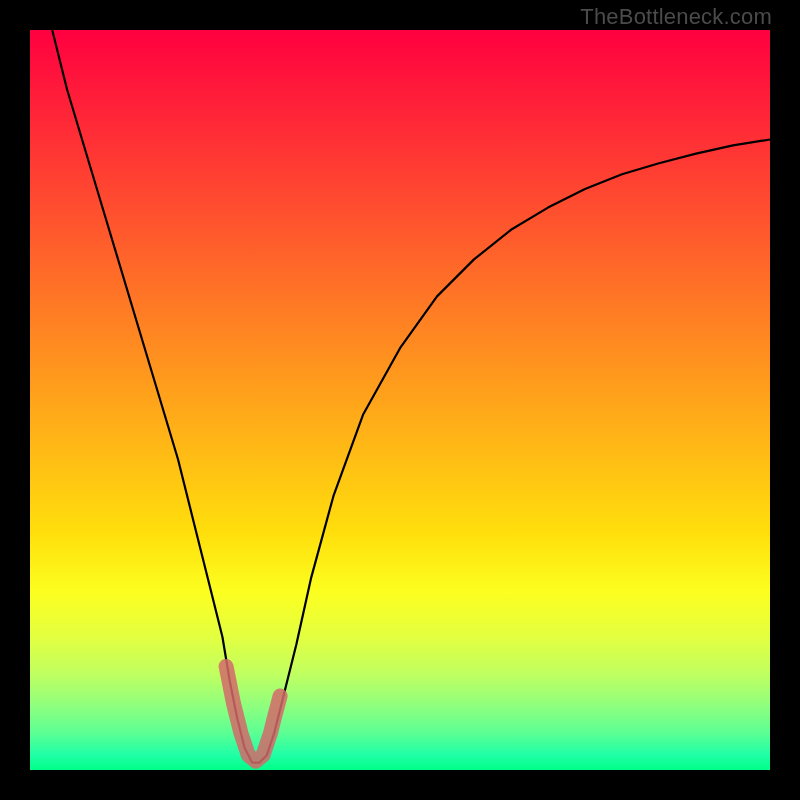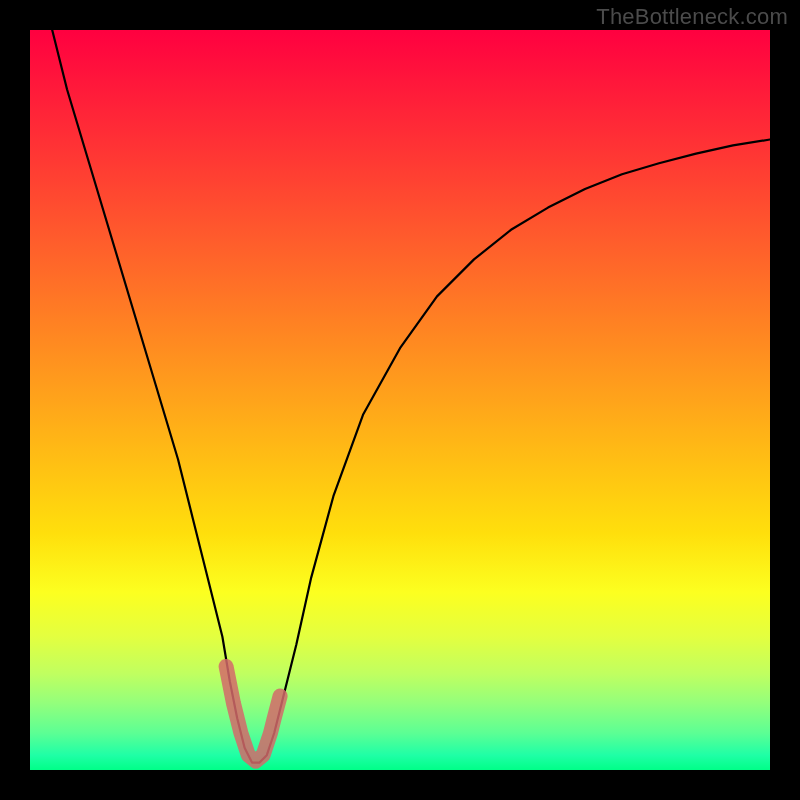--- a/index.html
+++ b/index.html
@@ -43,21 +43,21 @@
       #c0ff60 87%,
       #93ff7c 91%,
       #5cff94 95%,
       #1fffa6 98%,
       #00ff88 100%
     );
   }
   .watermark {
     position: absolute;
     top: 4px;
-    right: 12px;
+    right: 28px;
     color: #4b4b4b;
     font-size: 22px;
     letter-spacing: 0.2px;
     font-weight: 500;
   }
   svg.curve {
     position: absolute;
     inset: 0;
   }
 </style>

